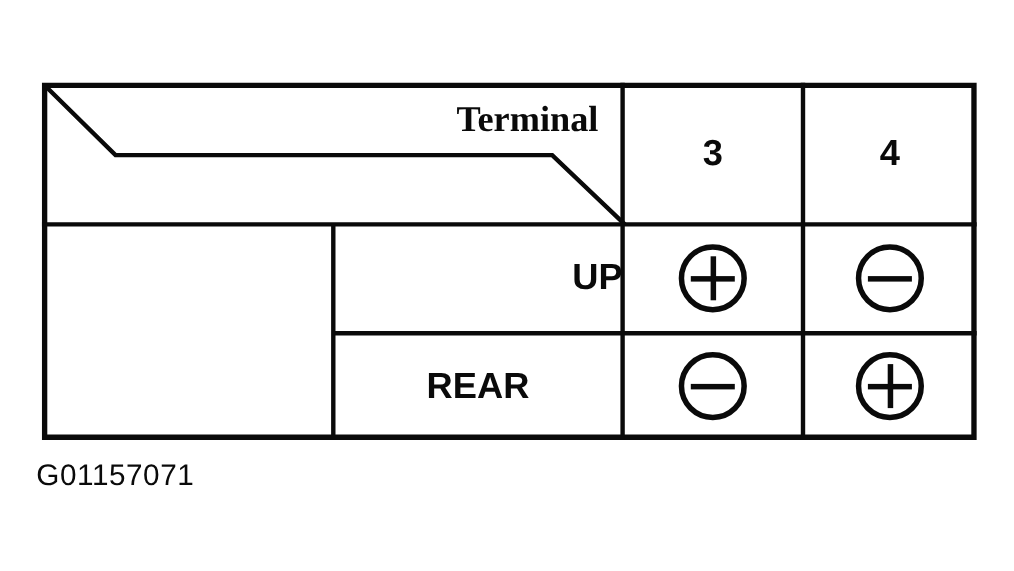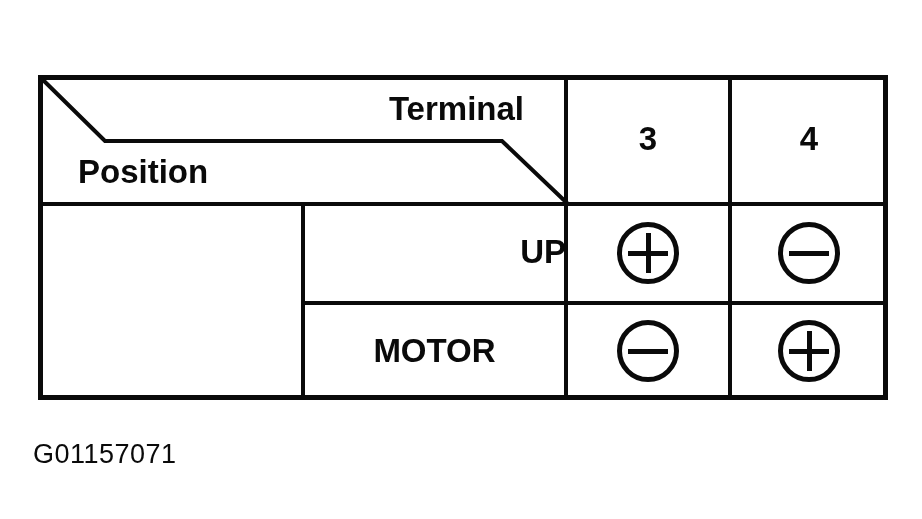--- a/index.html
+++ b/index.html
@@ -32,21 +32,21 @@
     display: block;
   }
   .lbl {
     position: absolute;
     font-weight: bold;
     font-size: 33px;
     line-height: 38px;
     color: #0a0a0a;
     white-space: nowrap;
   }
-  .lbl-terminal { right: 364px; top: 15px; }
+  .lbl-terminal { right: 344px; top: 15px; font-family: Liberation Serif, serif; }
   .lbl-position { left: 40px;  top: 78px; }
   .lbl-col3 { left: 528px; width: 164px; top: 45px; text-align: center; }
   .lbl-col4 { left: 692px; width: 158px; top: 45px; text-align: center; }
   .lbl-motor {
     left: 42px; top: 170px;
     line-height: 37px;
     white-space: pre-line;
   }
   .lbl-up   { left: 265px; width: 263px; top: 158px; text-align: right; }
   .lbl-down { left: 265px; width: 263px; top: 257px; text-align: center; }
@@ -80,49 +80,47 @@
   .pos-down-t4 { left: 740px; top: 245px; }
 
   .figure-id {
     position: absolute;
     left: 33px;
     top: 417px;
     font-size: 27px;
     font-weight: normal;
     letter-spacing: 0.5px;
     color: #0a0a0a;
-    margin-top: 22px;
   }
 </style>
 </head>
 <body>
 
 <div class="page">
 
   <div class="table-wrap">
 
     <svg class="grid-svg" viewBox="0 0 850 325" aria-hidden="true">
       <rect x="2.5" y="2.5" width="845" height="320" fill="none" stroke="#0a0a0a" stroke-width="5"></rect>
       <line x1="0" y1="129" x2="850" y2="129" stroke="#0a0a0a" stroke-width="4"></line>
       <line x1="528" y1="0" x2="528" y2="325" stroke="#0a0a0a" stroke-width="4"></line>
       <line x1="692" y1="0" x2="692" y2="325" stroke="#0a0a0a" stroke-width="4"></line>
       <line x1="265" y1="129" x2="265" y2="325" stroke="#0a0a0a" stroke-width="4"></line>
       <line x1="265" y1="228" x2="850" y2="228" stroke="#0a0a0a" stroke-width="4"></line>
       <polyline points="3,3 67,66 464,66 530,129" fill="none" stroke="#0a0a0a" stroke-width="4"></polyline>
     </svg>
 
     <div class="lbl lbl-terminal">Terminal</div>
-    <div class="lbl lbl-position">Position</div>
 
     <div class="lbl lbl-col3">3</div>
     <div class="lbl lbl-col4">4</div>
 
 
     <div class="lbl lbl-up">UP</div>
-    <div class="lbl lbl-down">MOTOR</div>
+    <div class="lbl lbl-down">REAR</div>
 
     <div class="polarity pos-up-t3">
       <span class="h-bar"></span>
       <span class="v-bar"></span>
     </div>
     <div class="polarity pos-up-t4 minus">
       <span class="h-bar"></span>
 
     </div>
     <div class="polarity pos-down-t3 minus">

